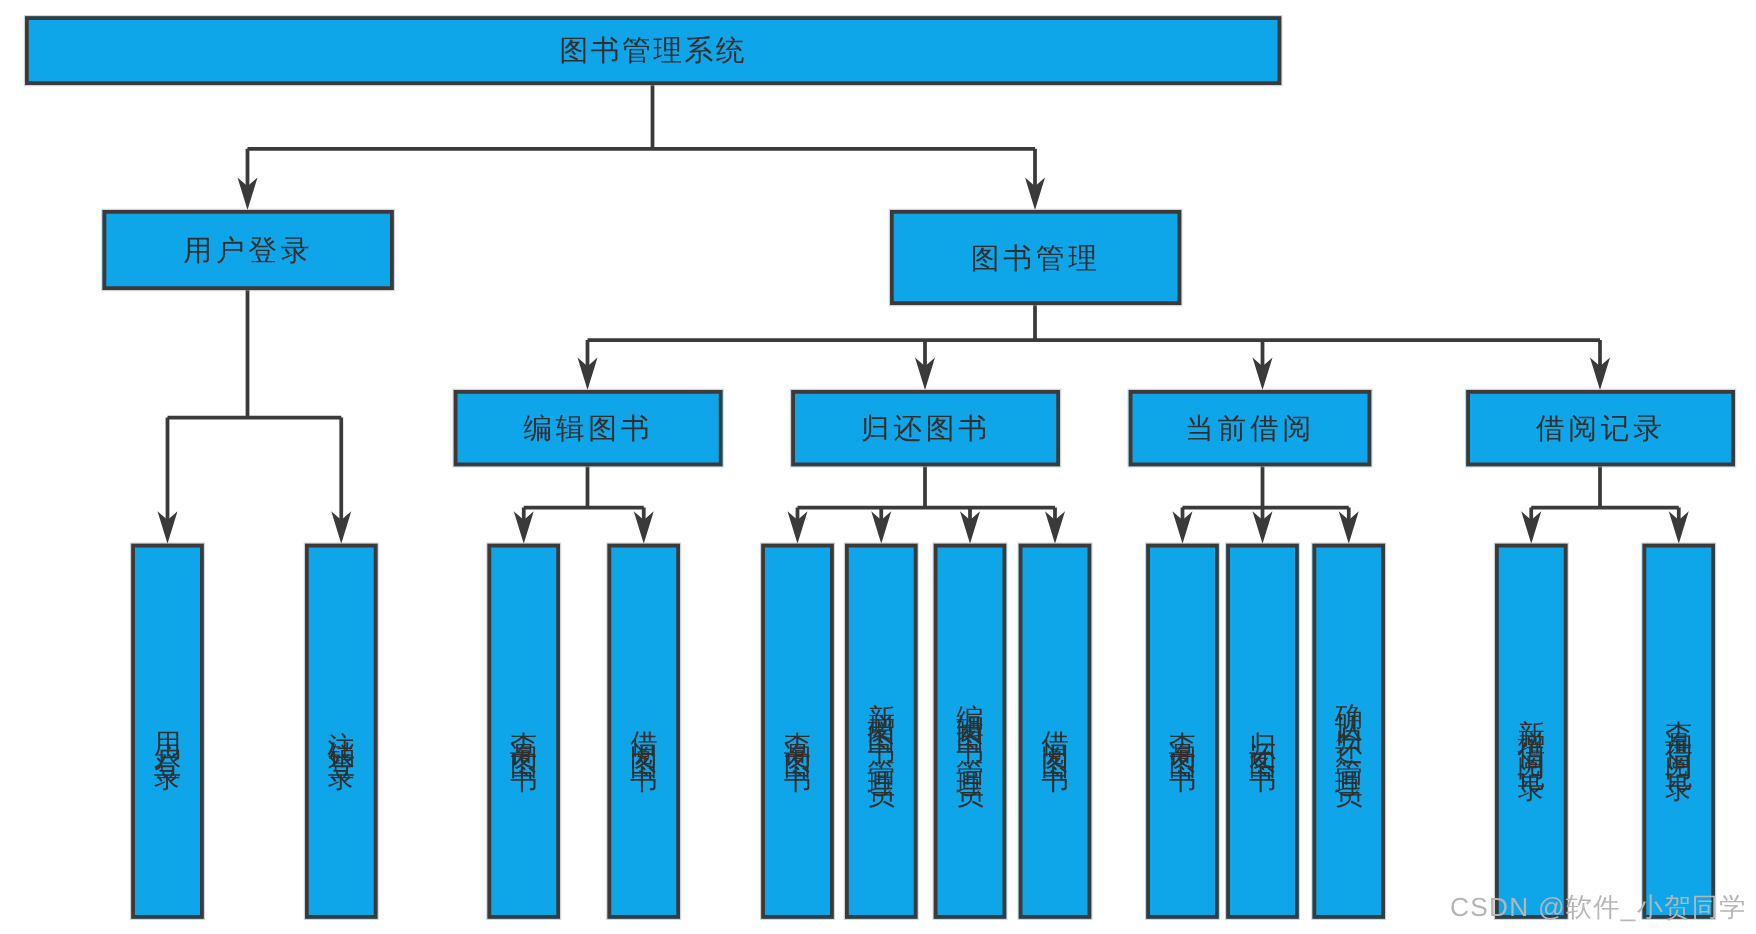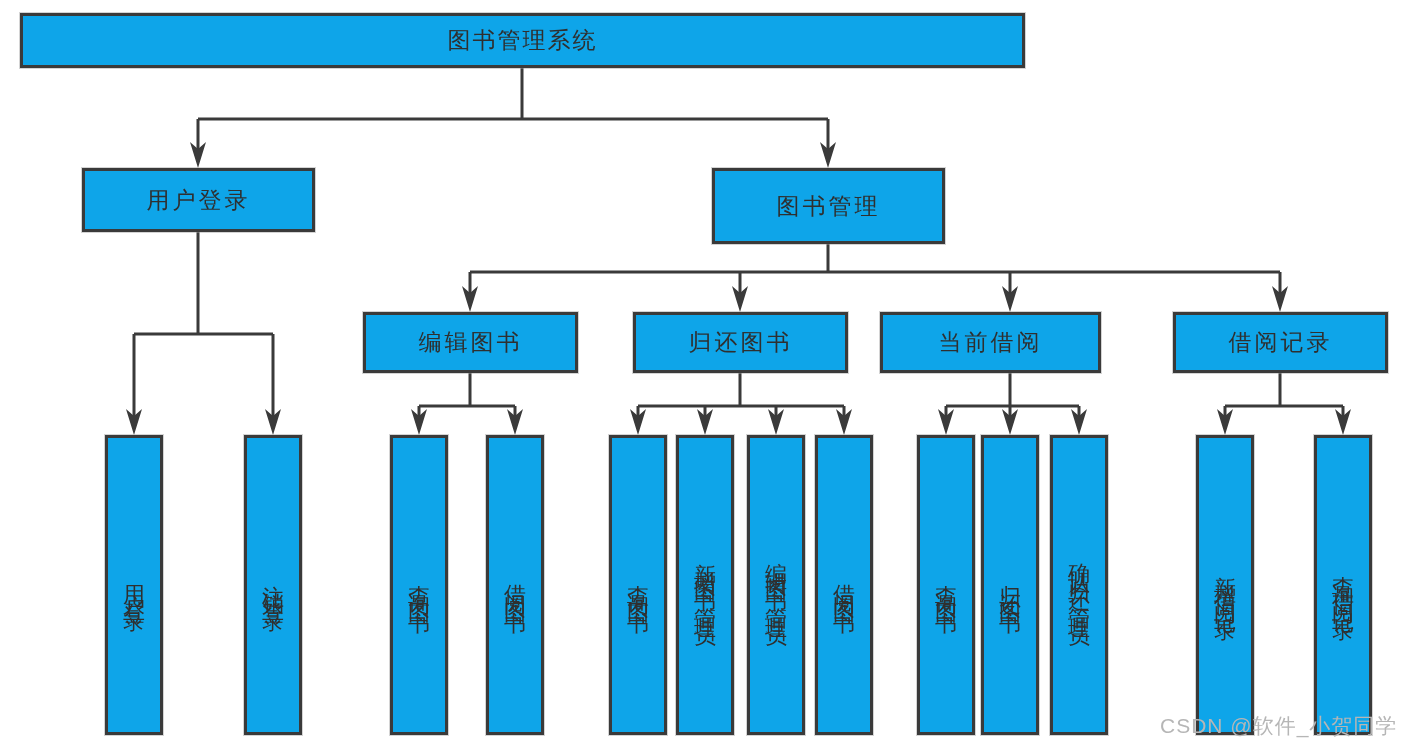--- a/index.html
+++ b/index.html
@@ -110,21 +110,21 @@
   <div class="node hnode" style="left:712px; top:168px; width:233px; height:76px;">
     <span>图书管理</span>
   </div>
 
   <div class="node hnode" style="left:363px; top:312px; width:215px; height:61px;">
     <span>编辑图书</span>
   </div>
   <div class="node hnode" style="left:633px; top:312px; width:215px; height:61px;">
     <span>归还图书</span>
   </div>
-  <div class="node hnode" style="left:880px; top:312px; width:221px; height:61px;">
+  <div class="node hnode" style="left:903px; top:312px; width:194px; height:61px;">
     <span>当前借阅</span>
   </div>
   <div class="node hnode" style="left:1173px; top:312px; width:215px; height:61px;">
     <span>借阅记录</span>
   </div>
 
   <div class="node leaf" style="left:105px; top:435px; width:58px; height:300px;">
     <span class="vtext">用户登录</span>
   </div>
   <div class="node leaf" style="left:244px; top:435px; width:58px; height:300px;">

